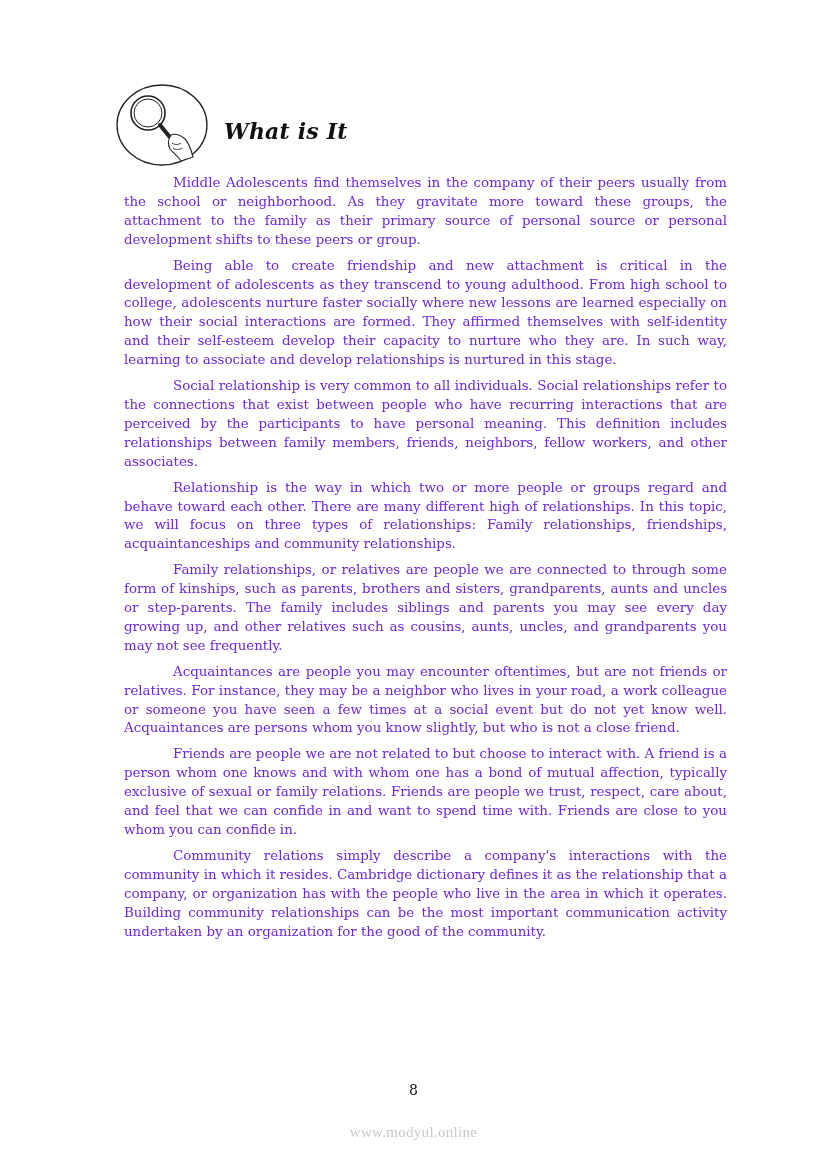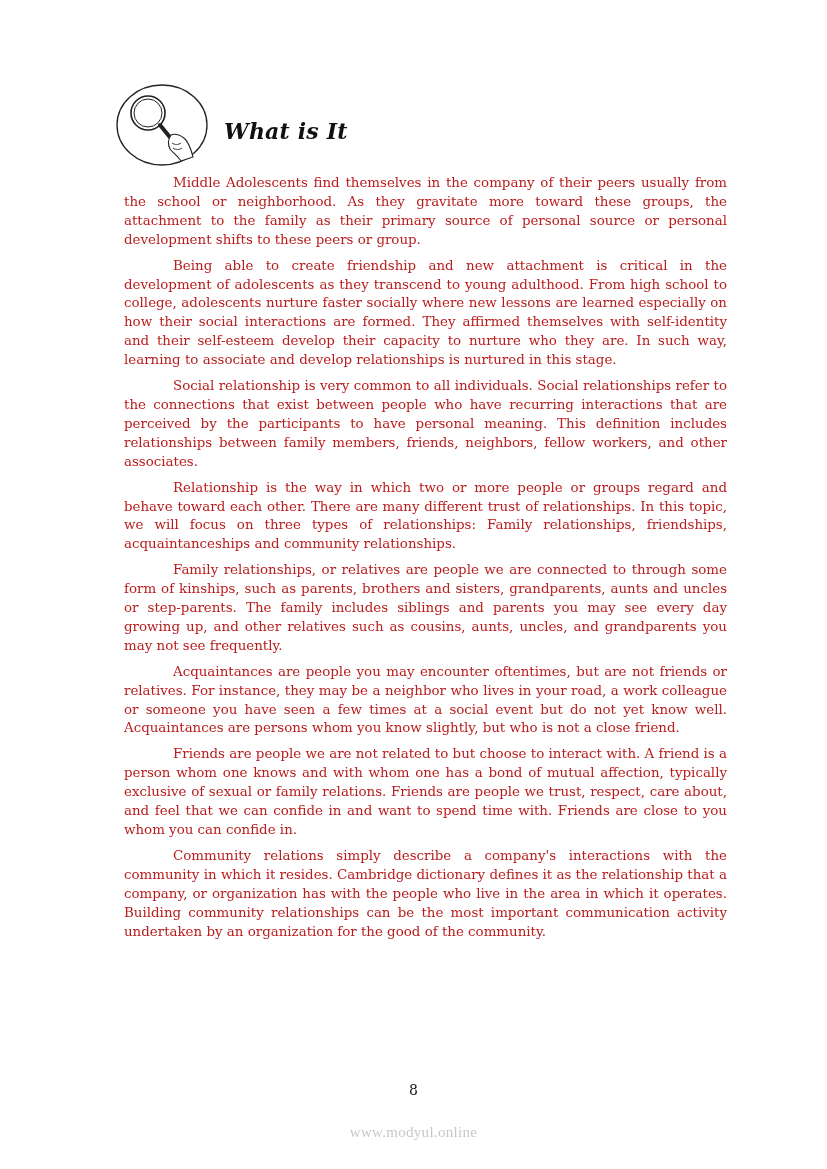--- a/index.html
+++ b/index.html
@@ -7,21 +7,21 @@
   .page { position: absolute; left: 0; top: 0; width: 827px; height: 1169px; }
   .icon-circle { position: absolute; left: 115px; top: 83px; width: 94px; height: 84px; }
   .heading {
     position: absolute; left: 224px; top: 118px;
     font-family: "DejaVu Serif", serif; font-weight: bold; font-style: italic;
     font-size: 22px; color: #111; letter-spacing: 0.2px;
   }
   .body-text {
     position: absolute; left: 124px; top: 174px; width: 603px;
     font-family: "DejaVu Serif", serif; font-size: 13.4px; line-height: 18.9px;
-    text-align: justify; color: #b91c1c;
+    text-align: justify; color: #6d28d9;
   }
   .body-text p { margin: 0 0 7px 0; text-indent: 49px; }
   .page-number {
     position: absolute; left: 0; width: 827px; top: 1082px; text-align: center;
     font-family: "DejaVu Serif", serif; font-size: 14px; color: #111;
   }
   .watermark {
     position: absolute; left: 0; width: 827px; top: 1124px; text-align: center;
     font-family: Liberation Serif, serif; font-size: 15px; color: #c8c8c8; letter-spacing: 0.3px;
   }
@@ -40,21 +40,21 @@
     <path d="M57 60 C60 62, 63 62, 66 60" fill="none" stroke="#222" stroke-width="0.9"></path>
     <path d="M58 65 C61 67, 64 67, 67 65" fill="none" stroke="#222" stroke-width="0.9"></path>
   </svg>
 
   <div class="heading">What is It</div>
 
   <div class="body-text">
     <p>Middle Adolescents find themselves in the company of their peers usually from the school or neighborhood. As they gravitate more toward these groups, the attachment to the family as their primary source of personal source or personal development shifts to these peers or group.</p>
     <p>Being able to create friendship and new attachment is critical in the development of adolescents as they transcend to young adulthood. From high school to college, adolescents nurture faster socially where new lessons are learned especially on how their social interactions are formed. They affirmed themselves with self-identity and their self-esteem develop their capacity to nurture who they are. In such way, learning to associate and develop relationships is nurtured in this stage.</p>
     <p>Social relationship is very common to all individuals. Social relationships refer to the connections that exist between people who have recurring interactions that are perceived by the participants to have personal meaning. This definition includes relationships between family members, friends, neighbors, fellow workers, and other associates.</p>
-    <p>Relationship is the way in which two or more people or groups regard and behave toward each other. There are many different trust of relationships. In this topic, we will focus on three types of relationships: Family relationships, friendships, acquaintanceships and community relationships.</p>
+    <p>Relationship is the way in which two or more people or groups regard and behave toward each other. There are many different high of relationships. In this topic, we will focus on three types of relationships: Family relationships, friendships, acquaintanceships and community relationships.</p>
     <p>Family relationships, or relatives are people we are connected to through some form of kinships, such as parents, brothers and sisters, grandparents, aunts and uncles or step-parents. The family includes siblings and parents you may see every day growing up, and other relatives such as cousins, aunts, uncles, and grandparents you may not see frequently.</p>
     <p>Acquaintances are people you may encounter oftentimes, but are not friends or relatives. For instance, they may be a neighbor who lives in your road, a work colleague or someone you have seen a few times at a social event but do not yet know well. Acquaintances are persons whom you know slightly, but who is not a close friend.</p>
     <p>Friends are people we are not related to but choose to interact with. A friend is a person whom one knows and with whom one has a bond of mutual affection, typically exclusive of sexual or family relations. Friends are people we trust, respect, care about, and feel that we can confide in and want to spend time with. Friends are close to you whom you can confide in.</p>
     <p>Community relations simply describe a company's interactions with the community in which it resides. Cambridge dictionary defines it as the relationship that a company, or organization has with the people who live in the area in which it operates. Building community relationships can be the most important communication activity undertaken by an organization for the good of the community.</p>
   </div>
 
   <div class="page-number">8</div>
   <div class="watermark">www.modyul.online</div>
 </div>
 

